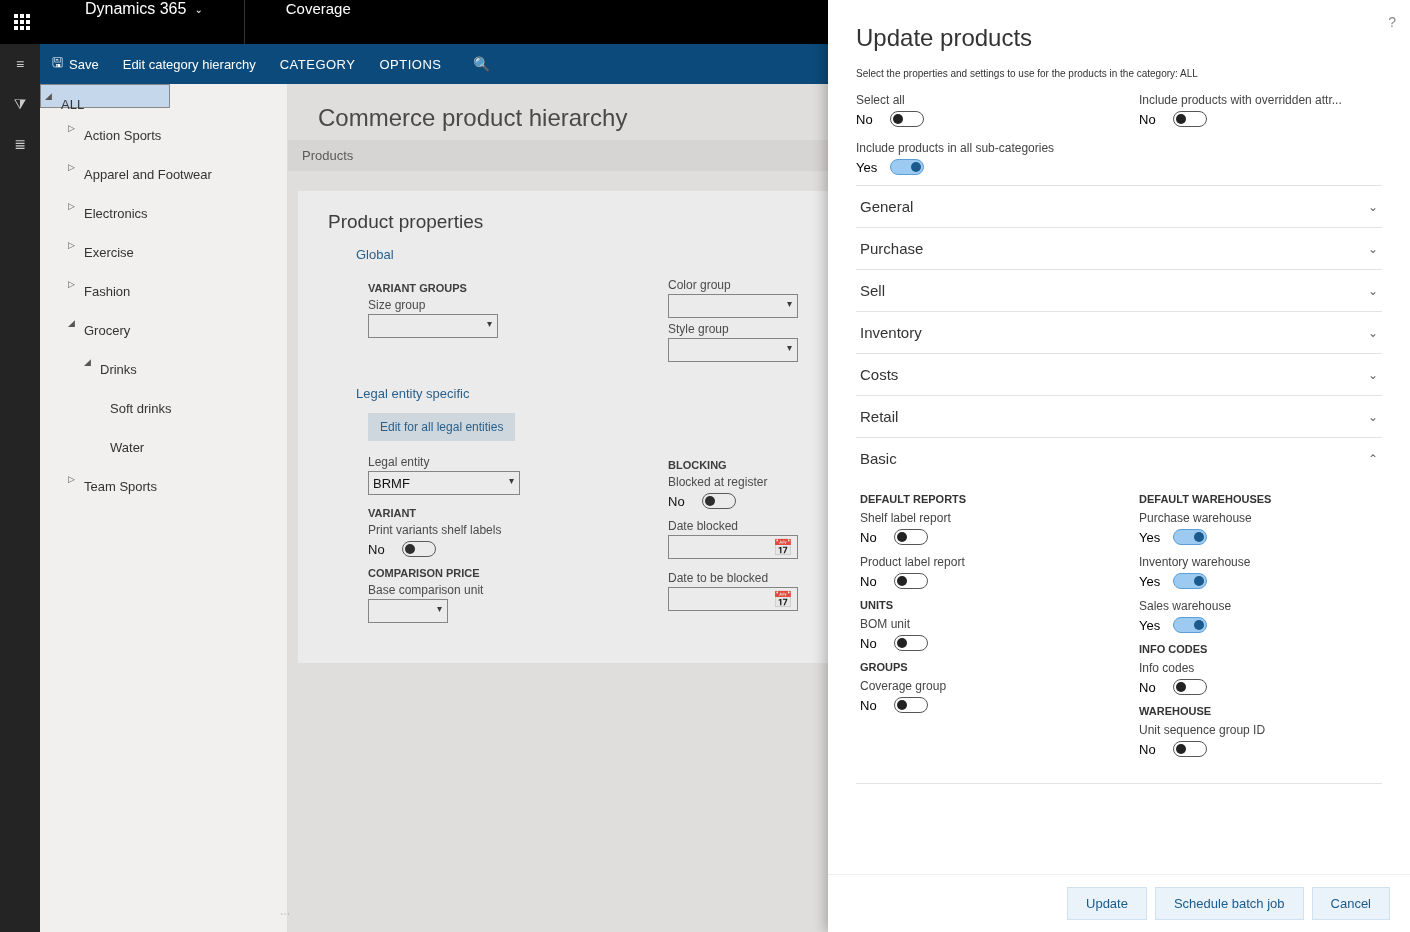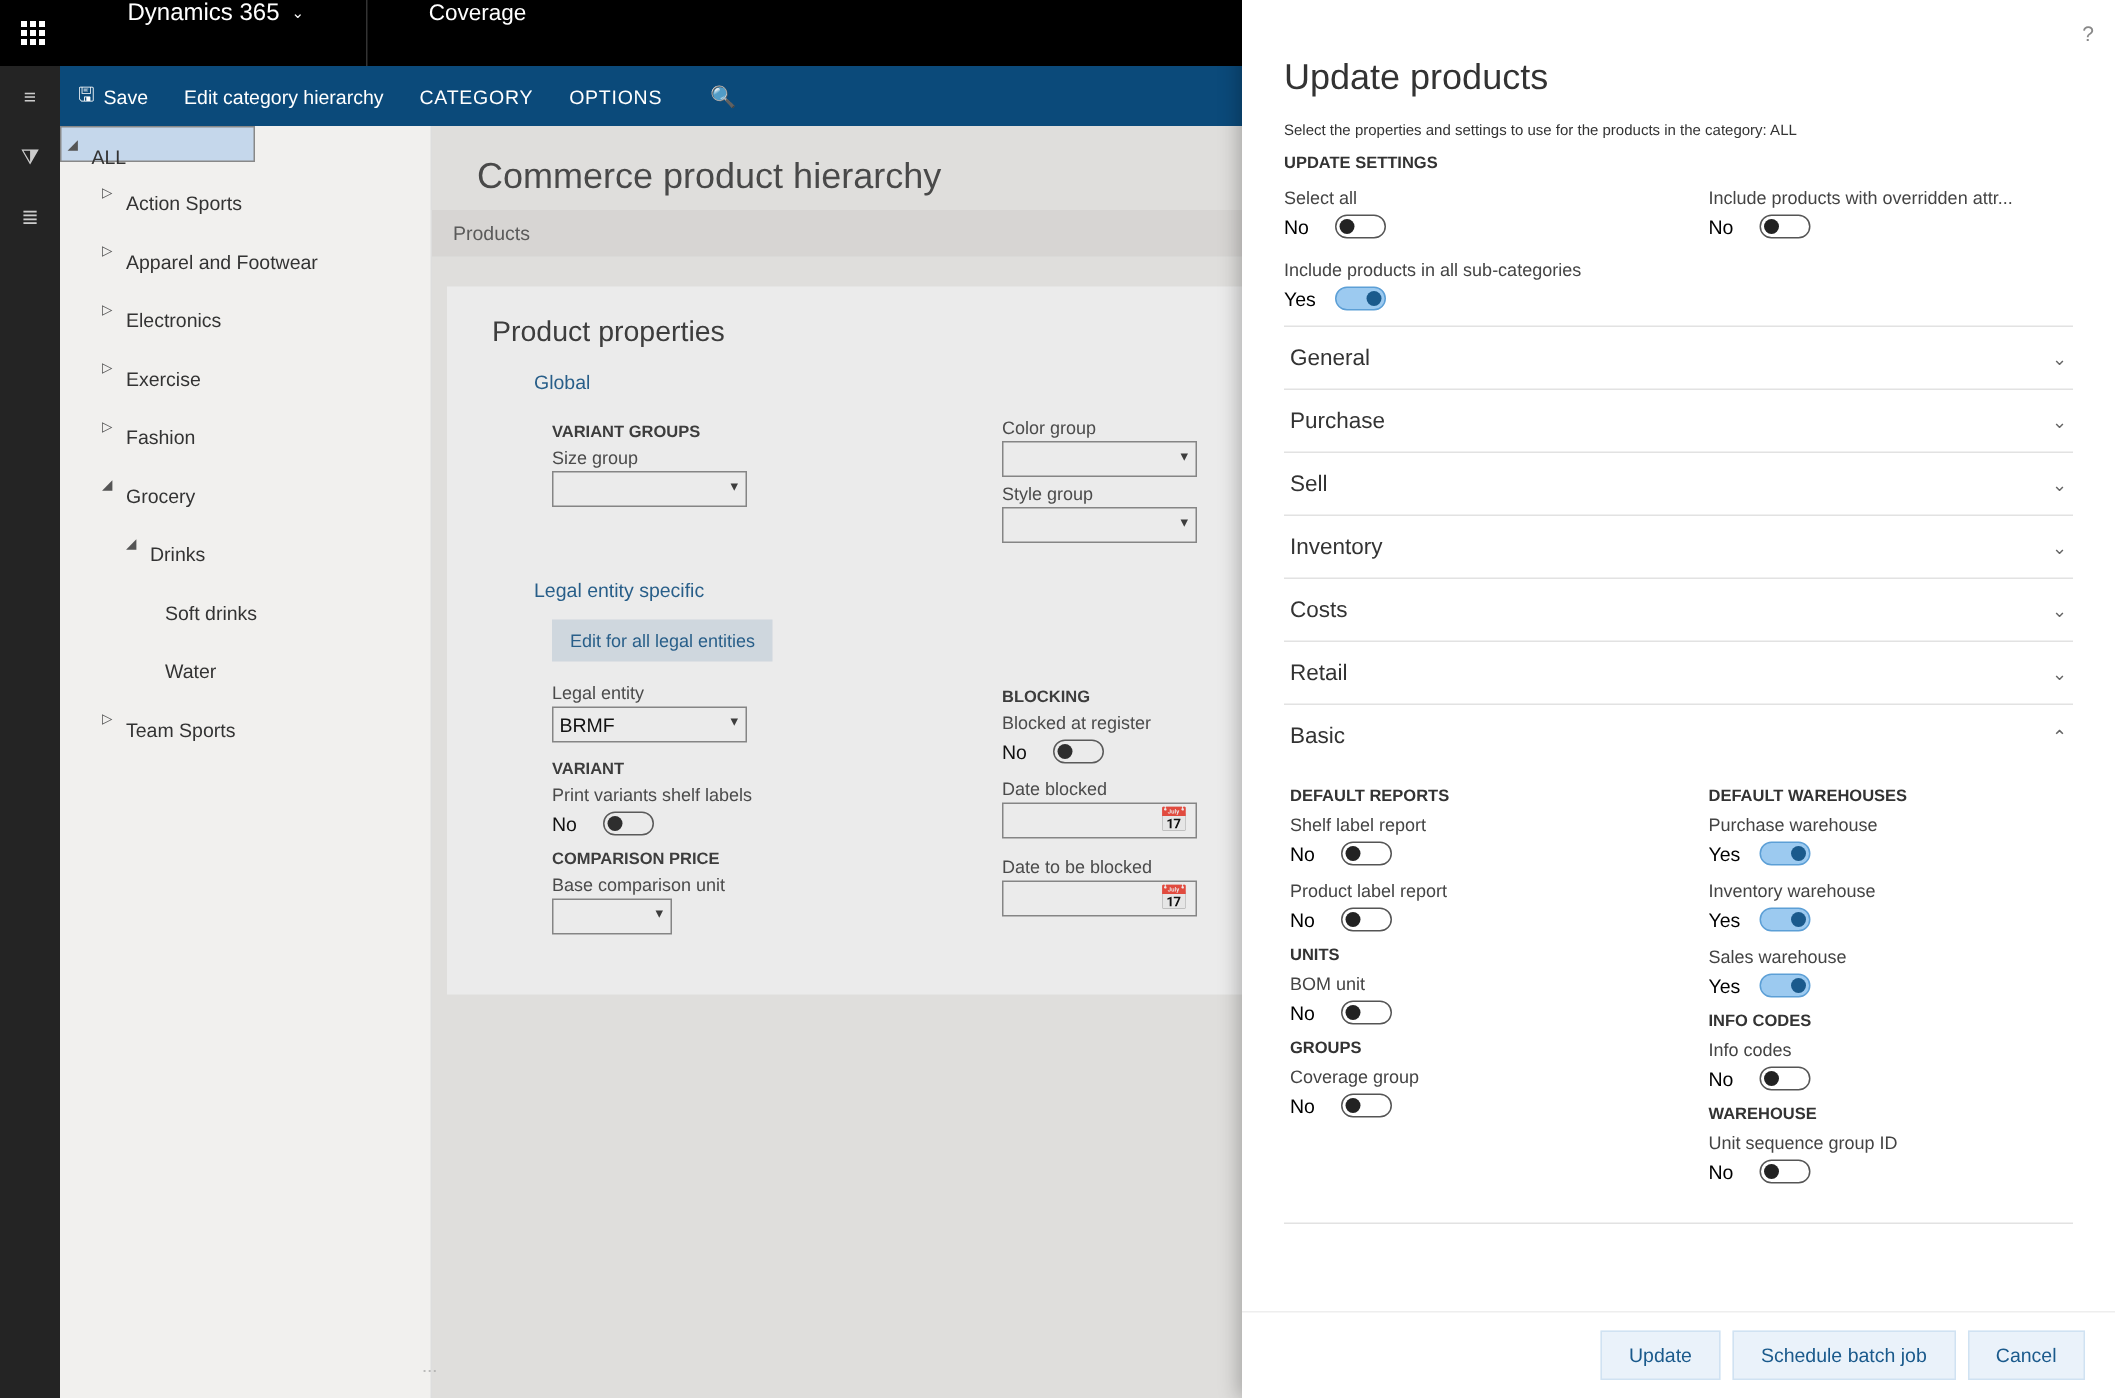--- a/index.html
+++ b/index.html
@@ -44,36 +44,36 @@
 .sub { font-size:13px; color:#1a5a8c; margin:6px 0 12px 0; }
 .sub.indent { margin-left:28px; }
 .fieldlabel { font-size:11px; font-weight:600; text-transform:uppercase; color:#333; margin:8px 0 4px 0; }
 .small-label { font-size:12px; color:#444; margin:4px 0 2px 0; }
 .row2 { display:flex; gap:60px; }
 .col { flex:0 0 240px; }
 .sel { width:130px; height:24px; border:1px solid #888; background:#fff; font-size:13px; padding:2px 4px; appearance:none; position:relative; }
 .sel-wrap { position:relative; display:inline-block; }
 .sel-wrap::after { content:"▾"; position:absolute; right:6px; top:4px; font-size:10px; color:#333; pointer-events:none; }
 .sel.wide { width:130px; }
-.sel.legal { width:130px; }
+.sel.legal { width:152px; }
 .dateinput { width:130px; height:24px; border:1px solid #888; background:#fff; display:flex; align-items:center; justify-content:flex-end; padding-right:4px; }
 .toggle { display:flex; align-items:center; gap:10px; margin:4px 0 10px 0; }
 .toggle .val { font-size:13px; width:24px; }
 .switch { width:34px; height:16px; border:1px solid #555; border-radius:10px; background:#fff; position:relative; cursor:pointer; }
 .switch.on { background:#9ccaf0; border-color:#5c9fd6; }
 .knob { width:10px; height:10px; background:#222; border-radius:50%; position:absolute; top:2px; left:2px; }
 .switch.on .knob { left:auto; right:2px; background:#1a5a8c; }
 .btn-editall { background:#dfe8f0; border:none; padding:7px 12px; font-size:12px; color:#1a5a8c; cursor:pointer; margin-bottom:10px; }
 
 
 .dim { position:absolute; left:288px; top:84px; right:582px; bottom:0; background:rgba(120,120,120,0.15); pointer-events:none; }
 
 
 .flyout { position:absolute; right:0; top:0; width:582px; height:932px; background:#fff; box-shadow:-3px 0 12px rgba(0,0,0,0.25); display:flex; flex-direction:column; z-index:10; }
-.fly-head { padding:38px 28px 8px 28px; }
+.fly-head { padding:24px 28px 8px 28px; }
 .fly-title { font-size:24px; font-weight:300; color:#333; }
 .help-icon { position:absolute; right:14px; top:14px; color:#888; font-size:14px; cursor:pointer; }
 .fly-body { flex:1; overflow-y:auto; padding:0 28px 12px 28px; }
 .desc { font-size:10px; color:#333; margin:8px 0 10px 0; }
 .sec-hd { font-size:11px; font-weight:700; text-transform:uppercase; color:#333; margin:4px 0 6px 0; }
 .two { display:flex; gap:40px; }
 .two .c { flex:1; }
 .flabel { font-size:12px; color:#444; margin:4px 0 0 0; }
 .accordion { border-top:1px solid #e2e2e2; }
 .acc-item { border-bottom:1px solid #e2e2e2; }
@@ -270,21 +270,20 @@
 <div class="dim"></div>
 <div class="resize-dots">⋮</div>
 
 <div class="flyout">
   <span class="help-icon">?</span>
   <div class="fly-head">
     <div class="fly-title">Update products</div>
   </div>
   <div class="fly-body">
     <div class="desc">Select the properties and settings to use for the products in the category: ALL</div>
-    <div class="sec-hd">UPDATE SETTINGS</div>
 
     <div class="two">
       <div class="c">
         <div class="flabel">Select all</div>
         <div class="toggle">
           <span class="val">No</span>
           <div class="switch">
               <div class="knob"></div>
             </div>
         </div>

